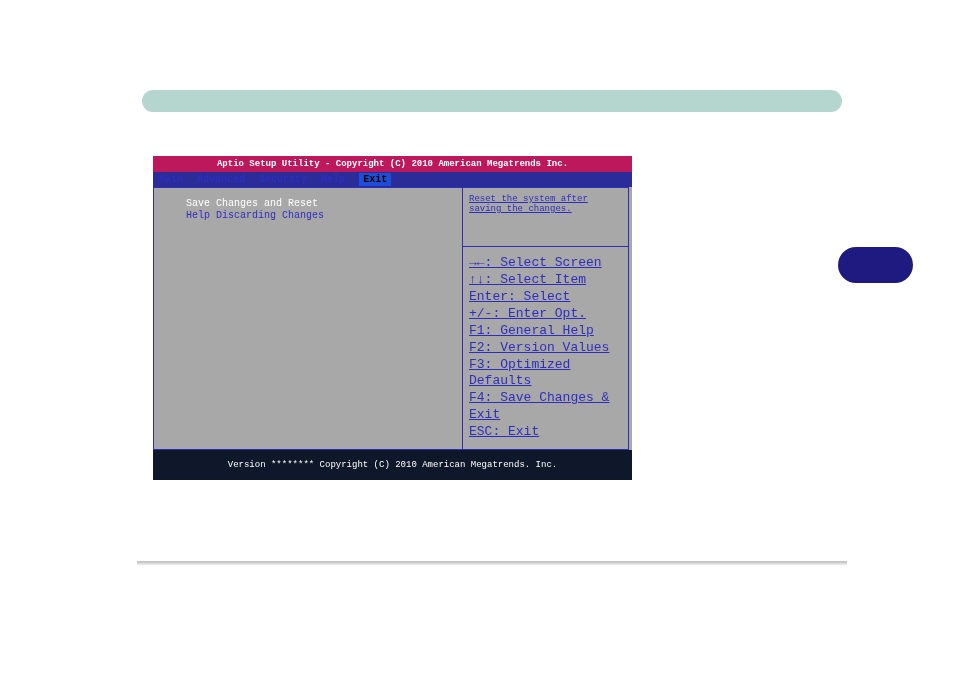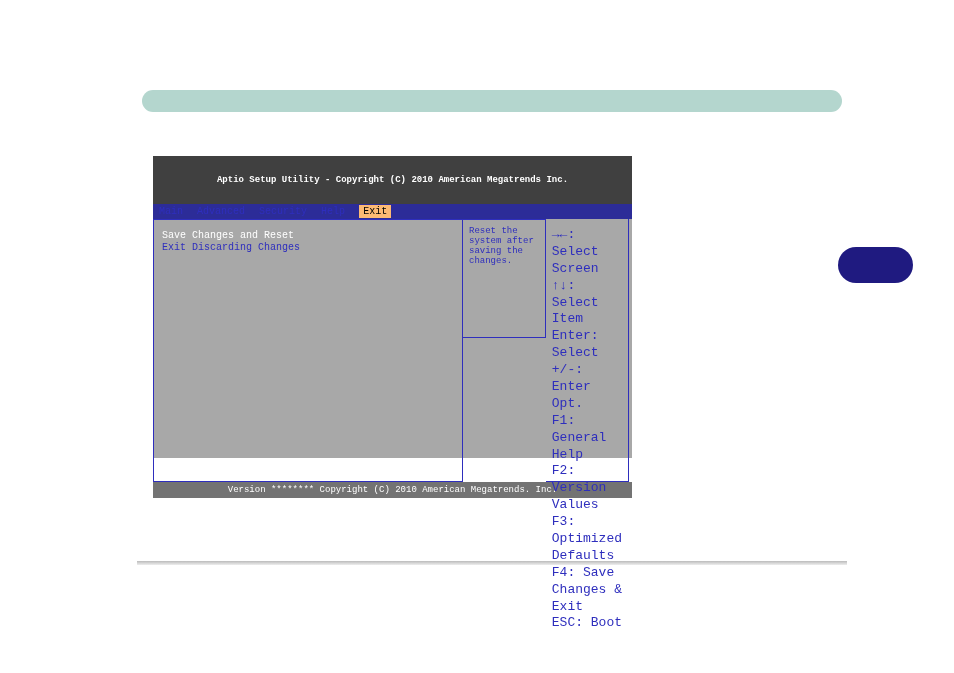--- a/index.html
+++ b/index.html
@@ -25,55 +25,57 @@
   left: 153px;
   top: 156px;
   width: 479px;
   height: 302px;
   background: #a8a8a8;
   font-family: 'Courier New', monospace;
   font-size: 10px;
   color: #2e2ebd;
 }
 .bios-header {
-  background: #404040;
+  background: #be185d;
   color: #fff;
   text-align: center;
-  padding: 19px 0;
+  padding: 3px 0;
   font-weight: bold;
   font-size: 9px;
 }
 .bios-menu {
   background: #2c2c98;
   padding: 2px 6px;
   font-size: 10px;
 }
 .bios-menu span {
   margin-right: 8px;
   color: #2e2ebd;
+  font-weight: bold;
 }
 .bios-menu .active {
-  background: #fdba74;
+  background: #1d4ed8;
   color: #000;
   padding: 1px 4px;
 }
 .bios-body {
   display: flex;
   height: 263px;
 }
 .bios-left {
   width: 310px;
   border: 1px solid #2e2ebd;
   padding: 10px 8px;
   box-sizing: border-box;
 }
 .bios-right {
   width: 166px;
   display: flex;
-  flex-direction: row;
+  flex-direction: column;
+  text-decoration: underline;
 }
 .bios-desc {
   border: 1px solid #2e2ebd;
   border-left: none;
   height: 119px;
   padding: 6px;
   box-sizing: border-box;
   font-size: 9px;
 }
 .bios-help {
@@ -82,30 +84,31 @@
   border-top: none;
   flex: 1;
   padding: 8px 6px;
   box-sizing: border-box;
   font-size: 13px;
   line-height: 1.3;
 }
 .bios-item {
   font-size: 10px;
   margin-bottom: 1px;
+  margin-left: 24px;
 }
 .bios-item.selected {
   color: #fff;
 }
 .bios-footer {
-  background: #737373;
+  background: #0f172a;
   color: #fff;
   text-align: center;
   font-size: 9px;
-  padding: 3px 0;
+  padding: 10px 0;
 }
 .arrow-char {
   font-family: 'Courier New', monospace;
 }
 .side-tab {
   position: absolute;
   left: 838px;
   top: 247px;
   width: 75px;
   height: 36px;
@@ -131,34 +134,34 @@
   <div class="bios-menu">
     <span>Main</span>
     <span>Advanced</span>
     <span>Security</span>
     <span>Help</span>
     <span class="active">Exit</span>
   </div>
   <div class="bios-body">
     <div class="bios-left">
       <div class="bios-item selected">Save Changes and Reset</div>
-      <div class="bios-item">Exit Discarding Changes</div>
+      <div class="bios-item">Help Discarding Changes</div>
     </div>
     <div class="bios-right">
       <div class="bios-desc">Reset the system after saving the changes.</div>
       <div class="bios-help">
         <div><span class="arrow-char">→←</span><span>: Select Screen</span></div>
         <div><span class="arrow-char">↑↓</span><span>: Select Item</span></div>
         <div>Enter: Select</div>
         <div>+/-: Enter Opt.</div>
         <div>F1: General Help</div>
         <div>F2: Version Values</div>
         <div>F3: Optimized Defaults</div>
         <div>F4: Save Changes &amp; Exit</div>
-        <div>ESC: Boot</div>
+        <div>ESC: Exit</div>
       </div>
     </div>
   </div>
   <div class="bios-footer">Version ******** Copyright (C) 2010 American Megatrends. Inc.</div>
 </div>
 
 <div class="side-tab"></div>
 
 <div class="bottom-divider"></div>
 

